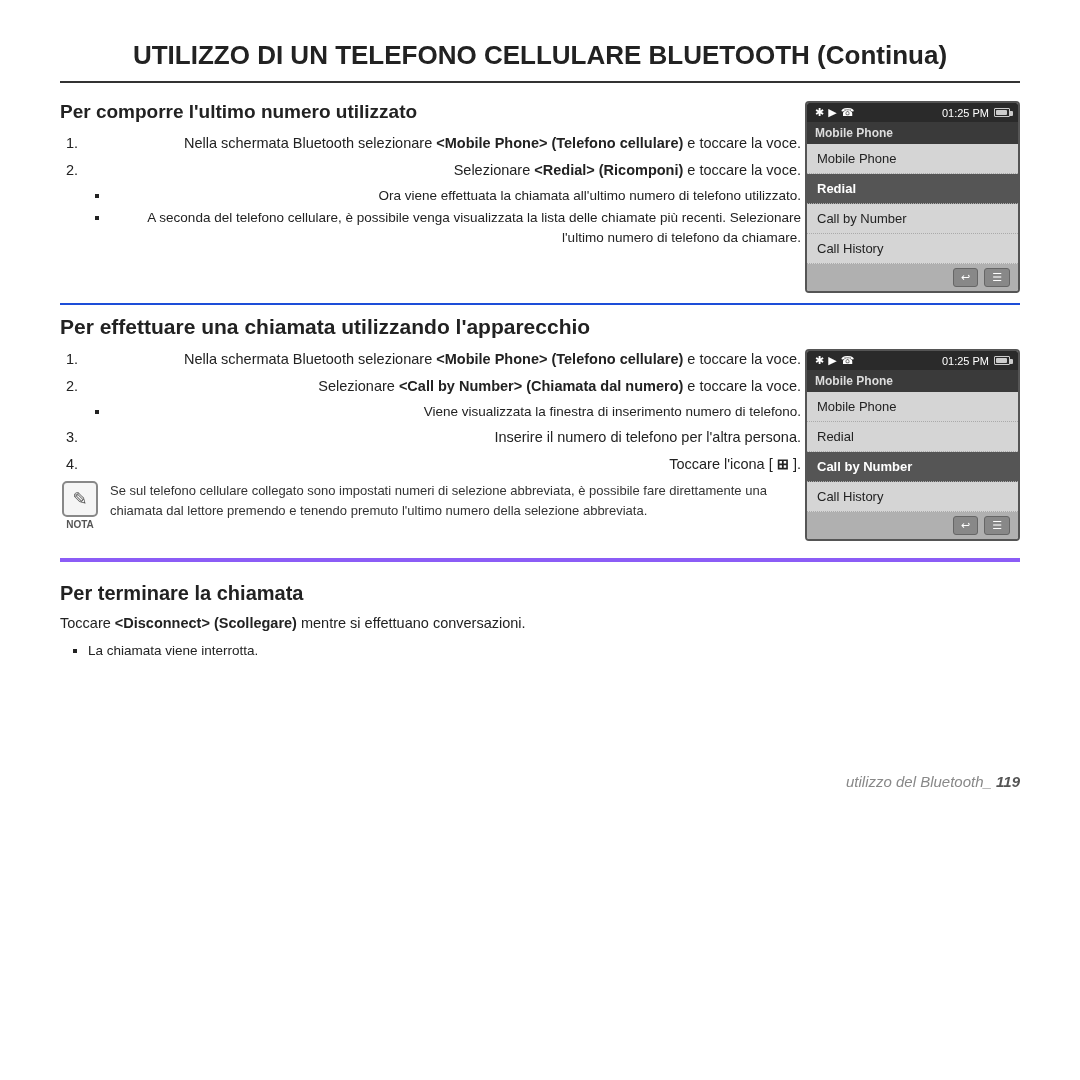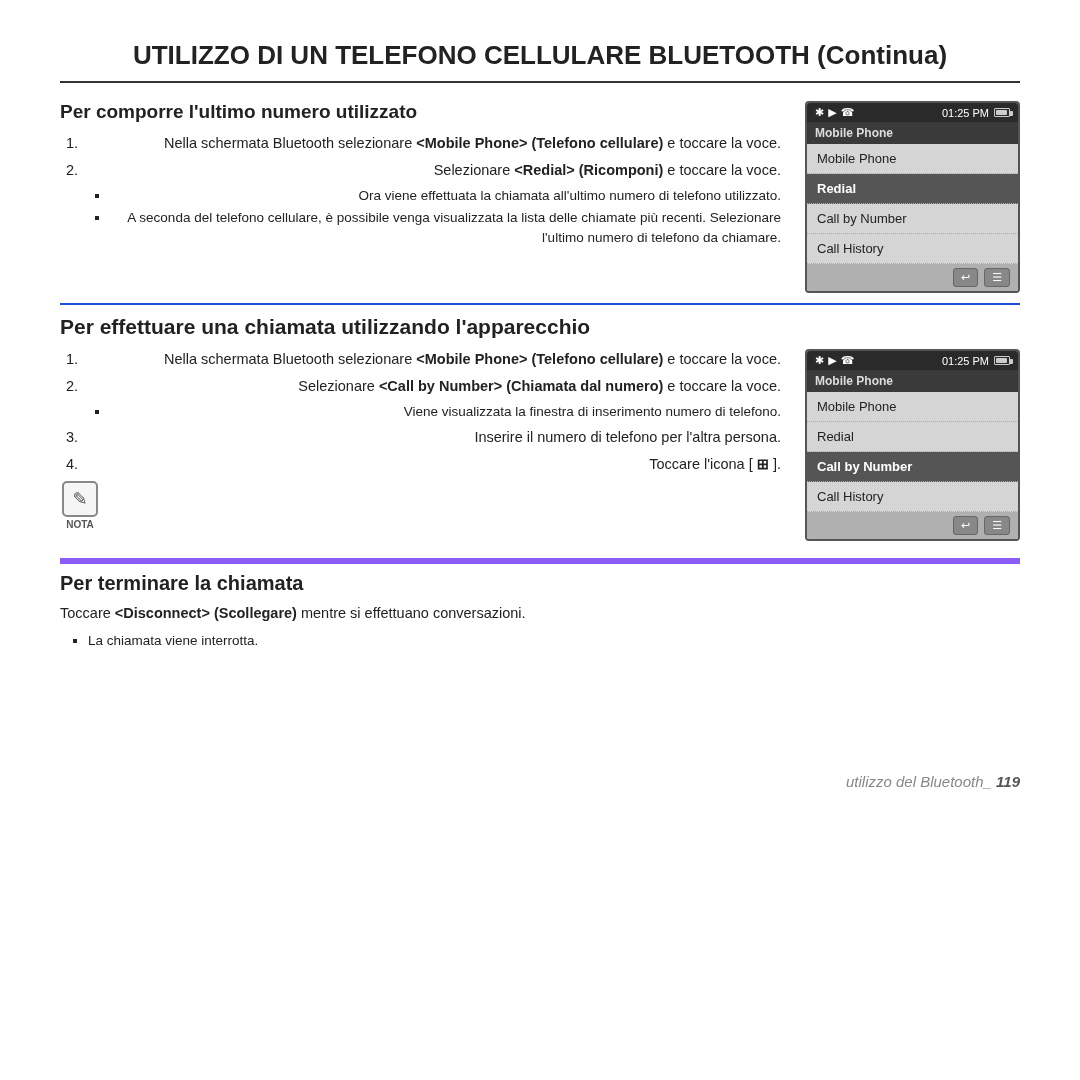--- a/index.html
+++ b/index.html
@@ -30,21 +30,21 @@
       border-bottom: 2px solid #333;
       padding-bottom: 10px;
       margin-bottom: 18px;
     }
 
     
     .section {
       display: flex;
       align-items: flex-start;
       margin-bottom: 10px;
-      gap: 24px;
+      gap: 4px;
     }
 
     .section-content {
       flex: 1;
     }
 
     .section-title {
       font-size: 19px;
       font-weight: bold;
       margin-bottom: 10px;
@@ -203,22 +203,22 @@
 
     .note-text {
       font-size: 13px;
       line-height: 1.5;
       color: #333;
     }
 
     
     .bottom-section {
       margin-top: 17px;
-      border-top: 6px solid #8b5cf6;
-      padding-top: 8px;
+      border-top: 4px solid #8b5cf6;
+      padding-top: 20px;
     }
 
     .bottom-title {
       font-size: 20px;
       font-weight: bold;
       margin-bottom: 8px;
     }
 
     .bottom-text {
       font-size: 14.5px;
@@ -342,20 +342,21 @@
         <li>Inserire il numero di telefono per l'altra persona.</li>
         <li>
           Toccare l'icona [ <span class="bold">⊞</span> ].
         </li>
       </ol>
       <div class="note-box">
         <div class="note-icon-wrap">
           <div class="note-icon">✎</div>
           <div class="note-label">NOTA</div>
         </div>
+        <div class="note-text">Se sul telefono cellulare collegato sono impostati numeri di selezione abbreviata, è possibile fare direttamente una chiamata dal lettore premendo e tenendo premuto l'ultimo numero della selezione abbreviata.</div>
       </div>
     </div>
 
     <div class="device-screen">
       <div class="device-statusbar">
         <div class="device-statusbar-left">
           <span class="bt-icon">✱</span>
           <span>▶</span>
           <span>☎</span>
         </div>

